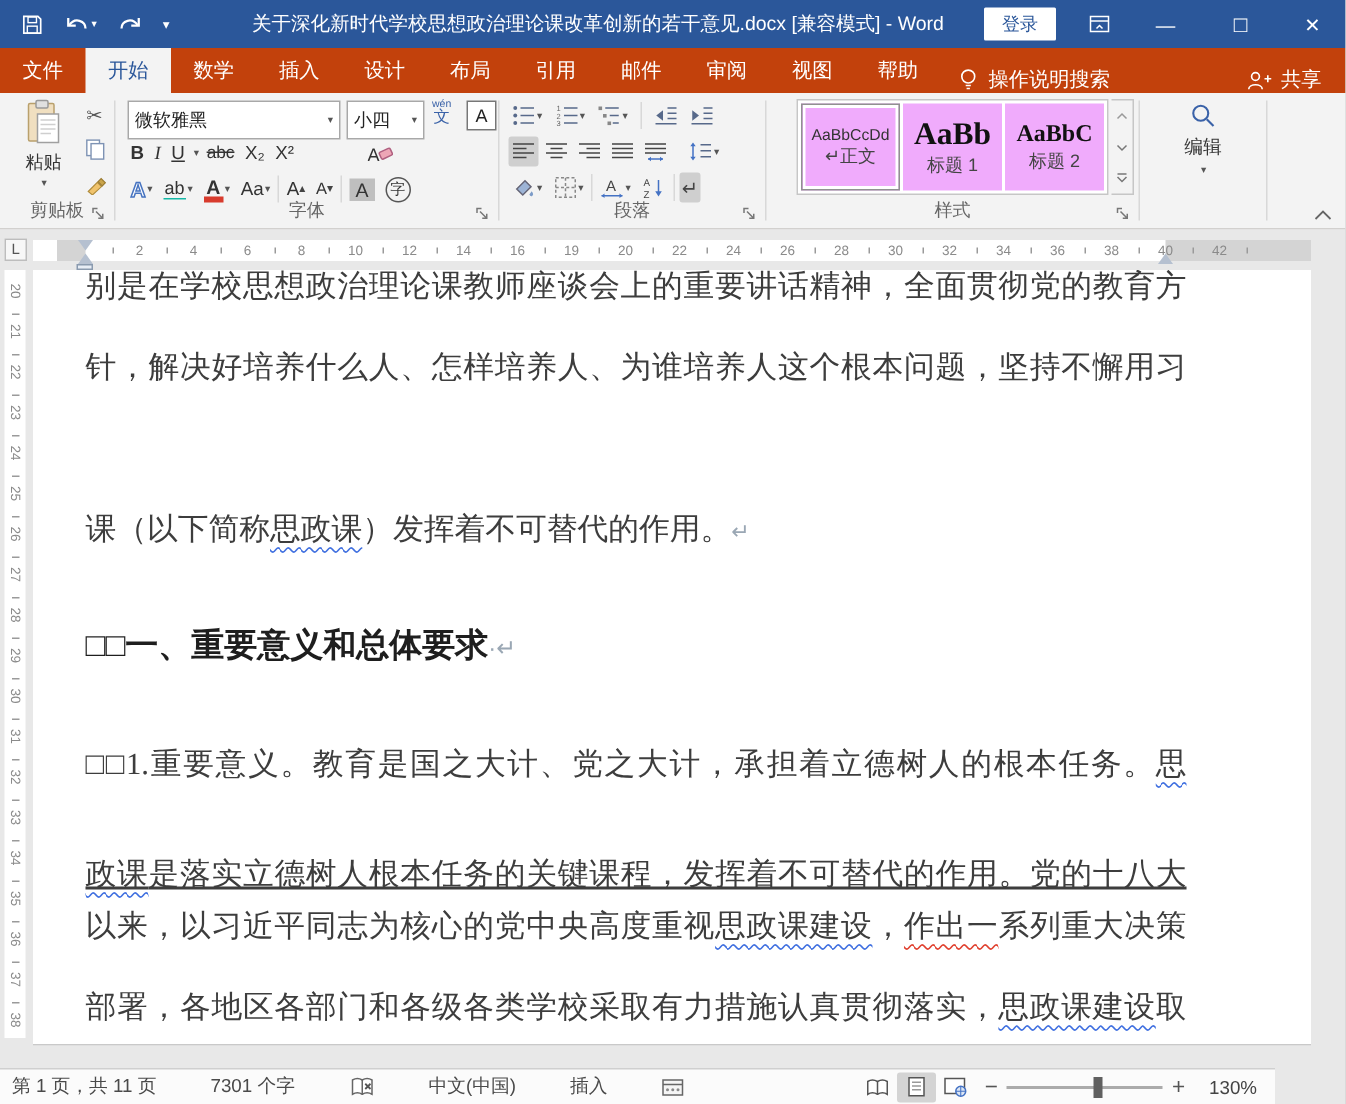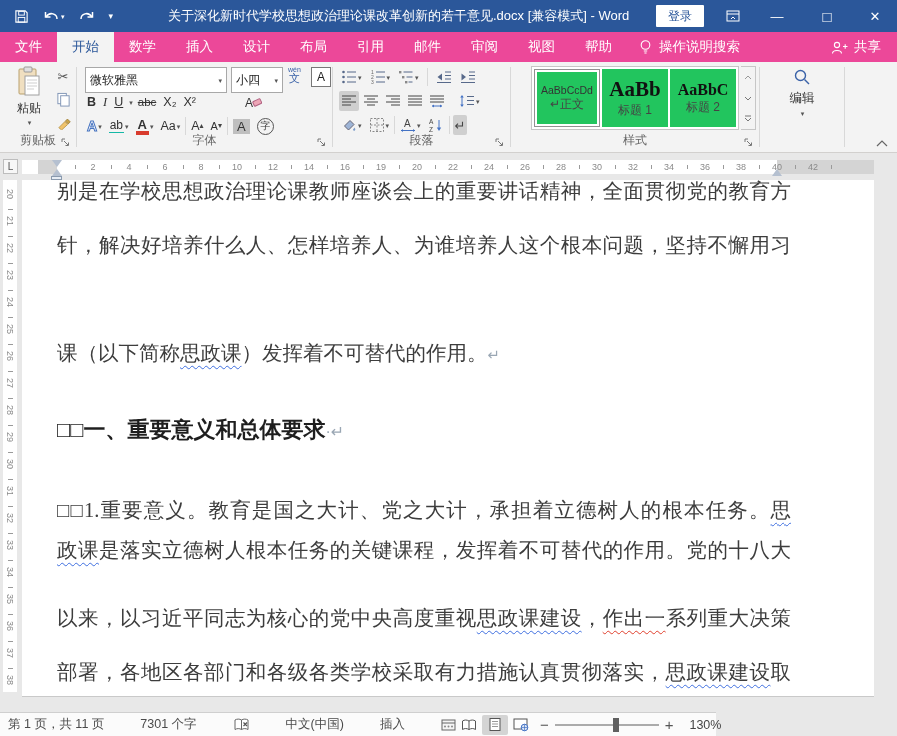--- a/index.html
+++ b/index.html
@@ -7,21 +7,21 @@
 #root{position:relative;width:897px;height:736px;background:#e8e8e8;overflow:hidden;font-family:"Liberation Sans",sans-serif}
 
 .titlebar{position:absolute;left:0;top:0;width:897px;height:32px;background:#2b579a;color:#fff}
 .qat{position:absolute;left:14px;top:0;height:32px;display:flex;align-items:center;gap:14px}
 .qbtn{display:flex;align-items:center;gap:2px;cursor:default}
 .cvw{font-size:7px;color:#fff;line-height:1}
 .title{position:absolute;left:168px;top:0;height:32px;line-height:32px;font-size:13px;white-space:nowrap;color:#fff}
 .login{position:absolute;left:656px;top:5px;width:48px;height:22px;background:#fff;color:#2b579a;font-size:12px;text-align:center;line-height:22px;border-radius:1px}
 .winbtn{position:absolute;top:0;height:32px;width:42px;display:flex;align-items:center;justify-content:center;font-size:13px;color:#fff}
 
-.tabrow{position:absolute;left:0;top:32px;width:897px;height:30px;background:#ec4899;display:flex;align-items:center}
+.tabrow{position:absolute;left:0;top:32px;width:897px;height:30px;background:#c2410c;display:flex;align-items:flex-end}
 .tab{padding:0 15px;line-height:30px;font-size:13.5px;color:#fff;white-space:nowrap}
 .tab.active{background:#f3f3f3;color:#2b579a}
 .tellme{display:flex;align-items:center;gap:7px;color:#fff;font-size:13.5px;margin-left:12px}
 .share{margin-left:auto;display:flex;align-items:center;gap:6px;color:#fff;font-size:13.5px;margin-right:16px}
 
 .ribbon{position:absolute;left:0;top:62px;width:897px;height:91px;background:#f3f3f3;border-bottom:1px solid #d2d0ce}
 .group{position:absolute;top:0;height:100%}
 .gdiv{position:absolute;top:5px;bottom:5px;width:1px;background:#d8d8d8}
 .glabel{position:absolute;bottom:3px;left:0;right:0;text-align:center;font-size:12px;color:#666;white-space:nowrap}
 .launcher{position:absolute;bottom:4px;right:5px;width:10px;height:10px}
@@ -42,21 +42,21 @@
 .bB{font-weight:bold}.bI{font-style:italic;font-family:"Liberation Serif",serif}.bU{text-decoration:underline}
 .bS{text-decoration:line-through;font-size:11.5px}
 .fxA{font-weight:bold;color:#fff;-webkit-text-stroke:1px #4673c0;font-size:14px}
 .hlA{border-bottom:1px solid #14b8a6;line-height:13px;padding:0 1px;font-size:12px}
 .fcA{border-bottom:4px solid #d83b2d;line-height:13px;padding:0 2px;font-size:13px;font-weight:bold}
 .tiny{font-size:8px;line-height:1;color:#444}
 .shadeA{background:#bfbfbf;padding:0 4px;font-size:13px}
 .circZ{width:17px;height:17px;border:1px solid #555;border-radius:50%;font-size:10px;display:flex;align-items:center;justify-content:center;color:#333}
 
 .gallery{position:absolute;left:20px;top:4px;width:208px;height:64px;background:#fff;border:1px solid #c6c6c6;display:flex;gap:2px;padding:2px}
-.stylecard{flex:1;display:flex;flex-direction:column;align-items:center;justify-content:center;gap:0;border:1px solid transparent;background:#22c55e}
+.stylecard{flex:1;display:flex;flex-direction:column;align-items:center;justify-content:center;gap:0;border:1px solid transparent;background:#f0abfc}
 .stylecard.sel{border:1px solid #919191;box-shadow:inset 0 0 0 2px #fff}
 .sname{font-size:12px;color:#444;white-space:nowrap}
 .ss0{font-size:10.5px;color:#333}
 .ss1{font-size:21px;font-weight:bold;color:#111;font-family:"Liberation Serif",serif}
 .ss2{font-size:16px;font-weight:bold;color:#111;font-family:"Liberation Serif",serif}
 .scrollcol{position:absolute;left:230px;top:4px;width:15px;height:64px;border:1px solid #c6c6c6;border-left:none;display:flex;flex-direction:column;background:#f3f3f3}
 .scrollcol span{flex:1;display:flex;align-items:center;justify-content:center}
 
 .editbtn{position:absolute;left:14px;top:5px;width:56px;display:flex;flex-direction:column;align-items:center;gap:3px;font-size:12.5px;color:#333}
 .collapse{position:absolute;right:9px;bottom:5px}
@@ -76,21 +76,21 @@
 .vtick{position:absolute;left:8px;width:5px;height:1px;background:#9a9a9a}
 
 .page{position:absolute;left:22px;top:180px;width:852px;height:517px;background:#fff;overflow:hidden;border-bottom:1px solid #c9c9c9}
 .docline{position:absolute;left:35px;width:734px;height:30px;line-height:30px;font-size:20.5px;color:#3d3d3d;font-family:"Liberation Serif",serif;white-space:nowrap}
 .docline.j{white-space:normal;text-align:justify;text-align-last:justify;text-justify:inter-character}
 .docline.hd{font-family:"Liberation Sans",sans-serif;font-weight:bold;font-size:22px;color:#1e1e1e}
 .mark{color:#9aa7b4;font-size:0.72em;font-family:"Liberation Sans",sans-serif;font-weight:normal}
 .u-blue{text-decoration-line:underline;text-decoration-style:wavy;text-decoration-color:#3f6fe0;text-decoration-thickness:1px;text-underline-offset:5px}
 .u-red{text-decoration-line:underline;text-decoration-style:wavy;text-decoration-color:#e0402e;text-decoration-thickness:1px;text-underline-offset:5px}
 
-.statusbar{position:absolute;left:0;top:712px;width:716px;height:24px;background:#fbfbfb;border-top:1px solid #cfcfcf;display:flex;align-items:center;font-size:12.5px;color:#4a4a4a}
+.statusbar{position:absolute;left:0;top:712px;width:850px;height:24px;background:#fbfbfb;border-top:1px solid #cfcfcf;display:flex;align-items:center;font-size:12.5px;color:#4a4a4a}
 .sitem{margin-left:36px;white-space:nowrap}
 .sright{margin-left:auto;display:flex;align-items:center;margin-right:12px}
 .viewbtn{display:flex;align-items:center;justify-content:center;width:26px;height:20px;border-radius:2px}
 .viewbtn.sel{background:#d4d4d4}
 .zbtn{font-size:15px;color:#555;margin:0 6px}
 .ztrack{position:relative;width:104px;height:2px;background:#ababab}
 .zthumb{position:absolute;left:58px;top:-6px;width:6px;height:14px;background:#606060}
 .zlabel{margin-left:10px;font-size:12.5px;color:#444}
 svg{display:block}
 </style>
@@ -579,21 +579,21 @@
       <span class="vtick" style="top: 488px;"></span>
       <span class="vnum" style="top: 495px;">38</span>
     </div>
 
   <div class="page" id="page">
       <div class="docline j" style="top: -4px;"><span>别是在学校思想政治理论课教师座谈会上的重要讲话精神，全面贯彻党的教育方</span></div>
       <div class="docline j" style="top: 50px;"><span>针，解决好培养什么人、怎样培养人、为谁培养人这个根本问题，坚持不懈用习</span></div>
       <div class="docline" style="top: 158px;"><span>课（以下简称</span><span class="u-blue">思政课</span><span>）发挥着不可替代的作用。</span><span class="mark">↵</span></div>
       <div class="docline hd" style="top: 235px;"><span>□□一、重要意义和总体要求</span><span class="mark">·↵</span></div>
       <div class="docline j" style="top: 315px;"><span>□□1.重要意义。教育是国之大计、党之大计，承担着立德树人的根本任务。</span><span class="u-blue">思</span></div>
-      <div class="docline j" style="top: 355px;"><span class="u-blue">政课</span><span>是落实立德树人根本任务的关键课程，发挥着不可替代的作用。党的十八大</span></div>
+      <div class="docline j" style="top: 388px; text-decoration: underline;"><span class="u-blue">政课</span><span>是落实立德树人根本任务的关键课程，发挥着不可替代的作用。党的十八大</span></div>
       <div class="docline j" style="top: 423px;"><span>以来，以习近平同志为核心的党中央高度重视</span><span class="u-blue">思政课建设</span><span>，</span><span class="u-red">作出一</span><span>系列重大决策</span></div>
       <div class="docline j" style="top: 477px;"><span>部署，各地区各部门和各级各类学校采取有力措施认真贯彻落实，</span><span class="u-blue">思政课建设</span><span>取</span></div>
     </div>
 
   <div class="statusbar">
     <span class="sitem" style="margin-left:8px">第 1 页，共 11 页</span>
     <span class="sitem">7301 个字</span>
     <span class="sitem">
       <svg width="17" height="15" viewBox="0 0 17 15">
           <path d="M2 3c2-1.2 4.5-1.2 6.5 0 2-1.2 4.5-1.2 6.5 0v9.5c-2-1.2-4.5-1.2-6.5 0-2-1.2-4.5-1.2-6.5 0z" fill="#fff" stroke="#666"></path>

